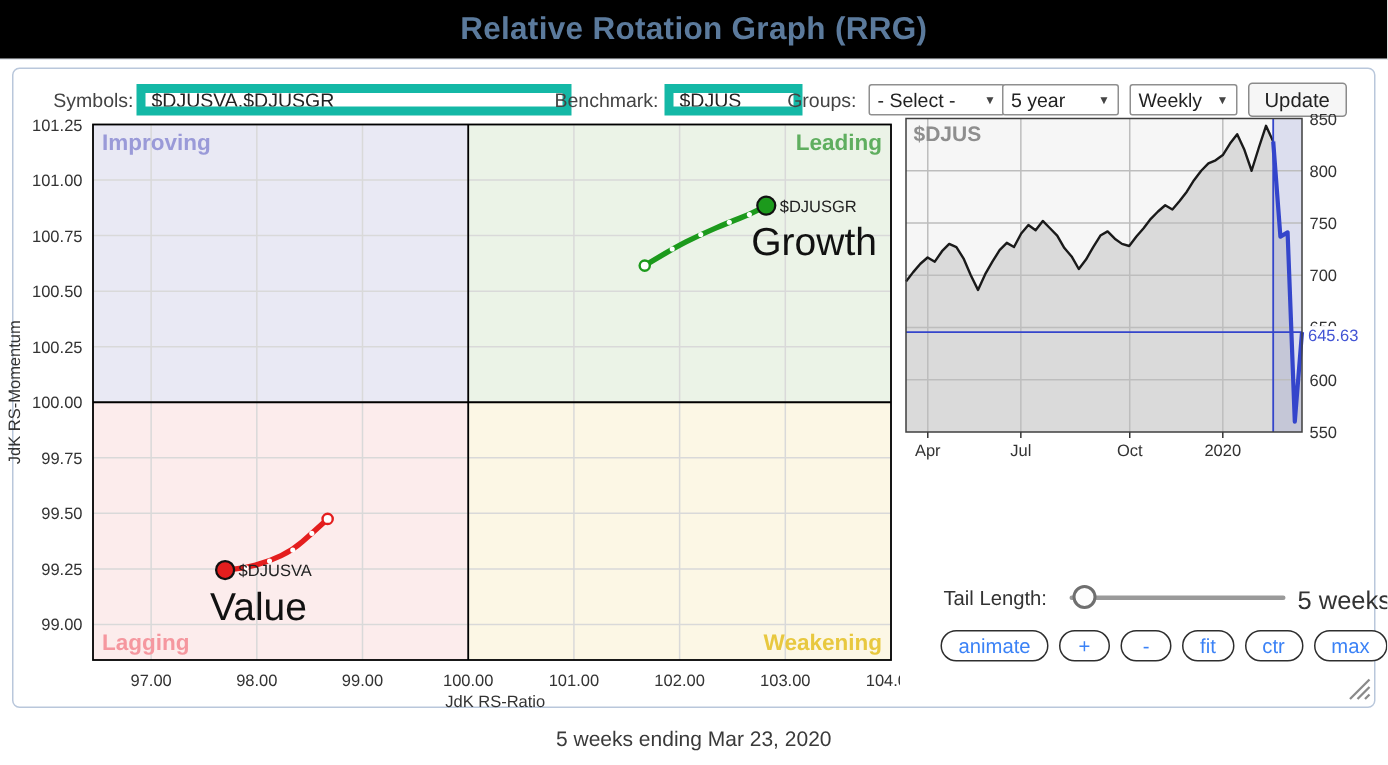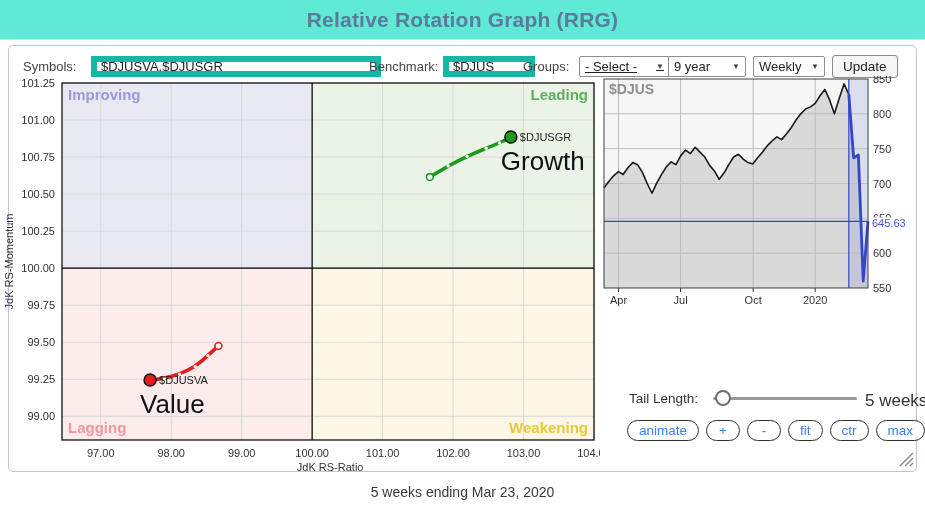--- a/index.html
+++ b/index.html
@@ -1,25 +1,25 @@
 <!DOCTYPE html>
 <html><head>
 <meta charset="utf-8">
 <style>
   * { margin:0; padding:0; box-sizing:border-box; }
   body { background:#fff; font-family:"Liberation Sans", sans-serif; }
   .page { position:relative; width:925px; height:510px; overflow:hidden; background:#fff; }
 
-  .hdr { position:absolute; left:0; top:0; width:925px; height:40px; background:#5eead4; border-bottom:1px solid #e3e7ec; }
+  .hdr { position:absolute; left:0; top:0; width:925px; height:40px; background:#000000; border-bottom:1px solid #e3e7ec; }
   .hdr h1 { font-size:21px; font-weight:bold; color:#5b7a9c; text-align:center; line-height:40px; letter-spacing:.2px; }
 
   .widget { position:absolute; left:8px; top:45px; width:909px; height:427px; background:#fff;
             border:1px solid #b9c7db; border-radius:5px; }
 
-  .tlabel { position:absolute; font-size:13px; color:#444; line-height:21px; white-space:nowrap; }
+  .tlabel { position:absolute; font-size:13px; color:#444; line-height:21px; text-align:right; white-space:nowrap; }
   .tb-input { position:absolute; top:10px; height:21px; border:6px solid #14b8a6; font-size:13px;
               color:#222; padding:0 4px; font-family:"Liberation Sans", sans-serif; background:#fff; }
   .sel { position:absolute; top:10px; height:21px; border:1px solid #8f8f8f; background:#fff; border-radius:2px;
          display:flex; align-items:center; justify-content:space-between; padding:0 5px; font-size:13px; color:#222; cursor:default; }
   .sel .arr { font-size:8px; color:#444; margin-left:6px; }
   .upd { position:absolute; top:9px; height:23px; border:1px solid #8b8b8b; border-radius:3px; background:#f6f6f6;
          font-size:13.5px; color:#222; padding:0 10px; font-family:"Liberation Sans", sans-serif;margin-left:11px; }
 
   svg text { font-family:"Liberation Sans", sans-serif; }
   .chart { position:absolute; }
@@ -47,26 +47,26 @@
     <h1>Relative Rotation Graph (RRG)</h1>
   </div>
 
   <div class="widget">
 
     <div class="tlabel" style="left:14px;top:10px;width:66px;">Symbols:</div>
     <input class="tb-input" style="left: 82px; width: 290px;" value="$DJUSVA,$DJUSGR">
     <div class="tlabel" style="left:360px;top:10px;width:70px;">Benchmark:</div>
     <input class="tb-input" style="left: 434px; width: 92px;" value="$DJUS">
     <div class="tlabel" style="left:514px;top:10px;width:48px;">Groups:</div>
-    <div class="sel" style="left:570px;width:91px;text-decoration:underline;">
+    <div class="sel" style="left:570px;width:91px;">
       <span>- Select -</span>
       <span class="arr">▼</span>
     </div>
     <div class="sel" style="left:659px;width:78px;">
-      <span>9 year</span>
+      <span>5 year</span>
       <span class="arr">▼</span>
     </div>
     <div class="sel" style="left:744px;width:72px;">
       <span>Weekly</span>
       <span class="arr">▼</span>
     </div>
     <button class="upd" style="left:812px;">Update</button>
 
     <div class="slider-label">Tail Length:</div>
     <div class="slider-track"></div>

